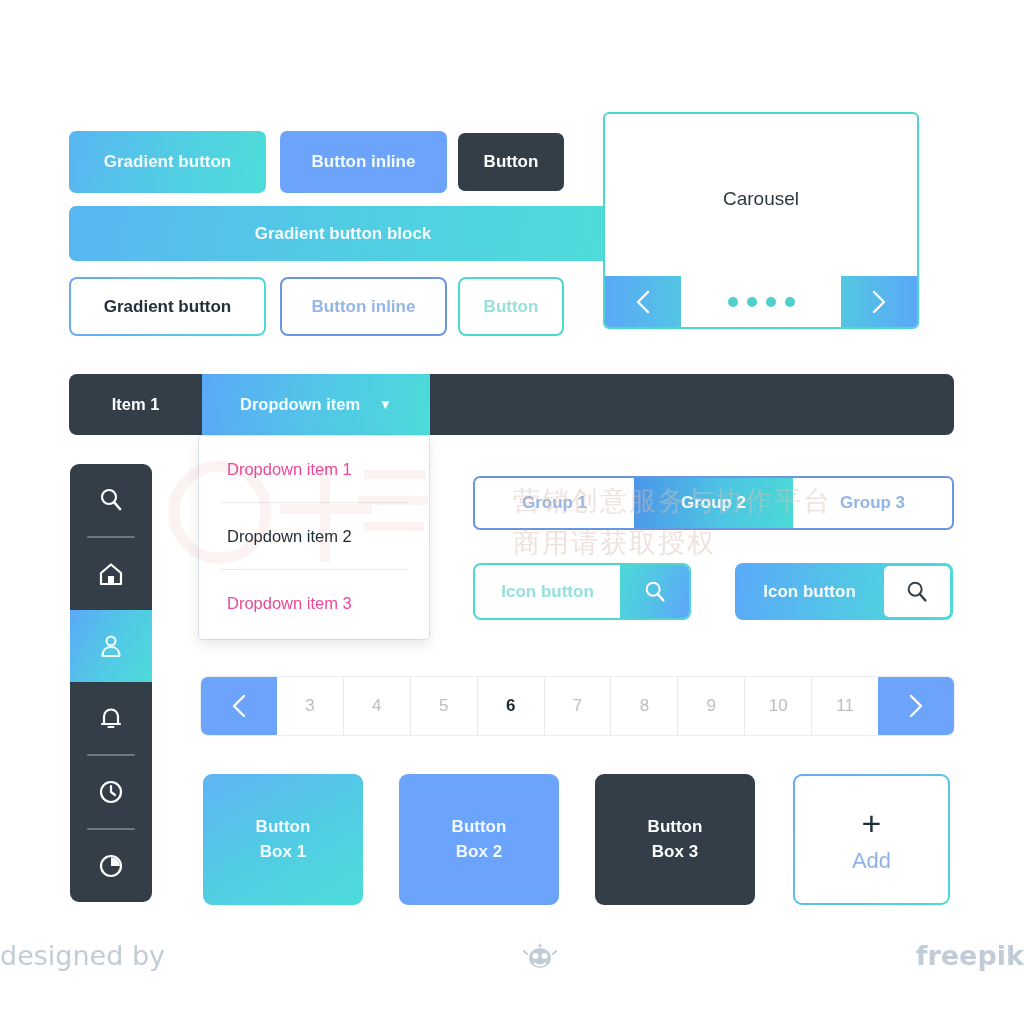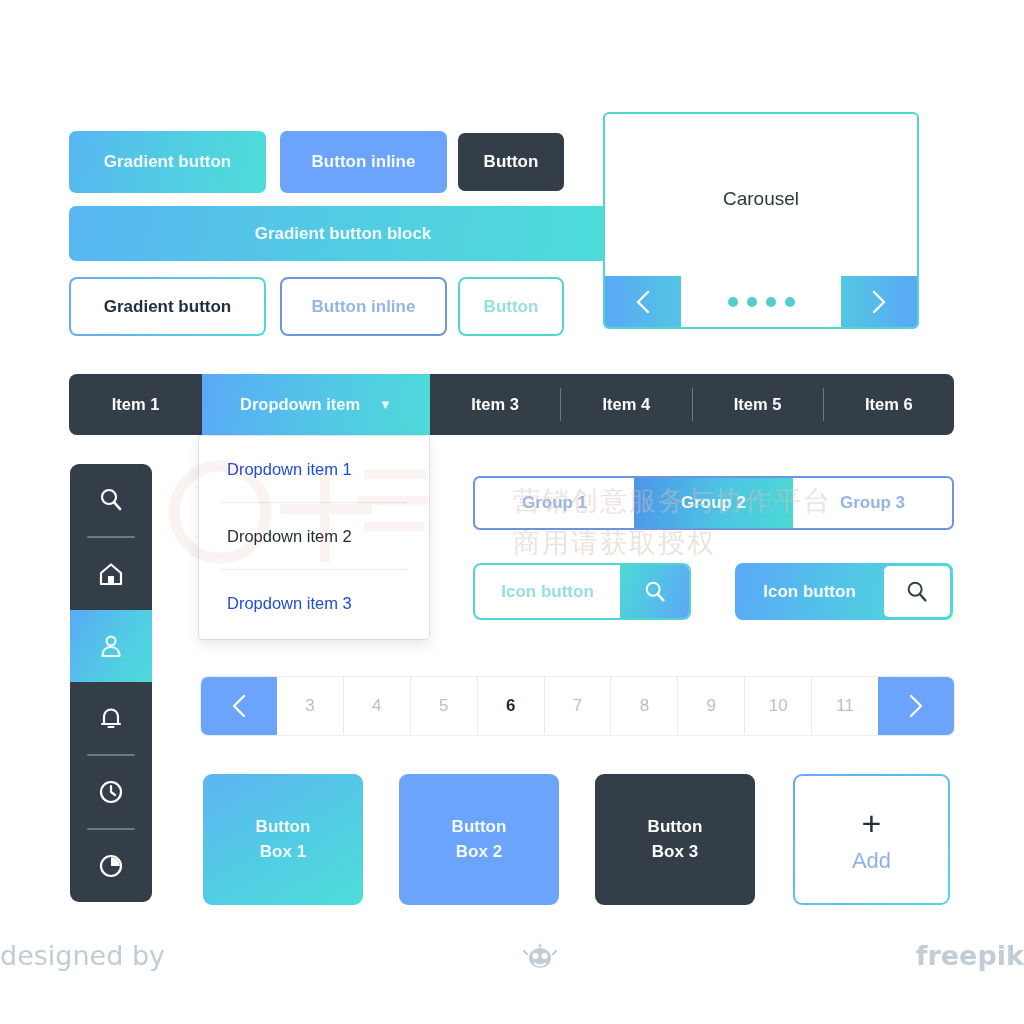--- a/index.html
+++ b/index.html
@@ -107,21 +107,21 @@
   #nav-item-6 { border-radius: 0 8px 8px 0; }
 
   
   #dropdown-menu {
     position: absolute; left: 199px; top: 436px; width: 230px; height: 203px;
     background: #fff; border-radius: 0 0 4px 4px; z-index: 20;
     box-shadow: 0 6px 14px rgba(40,60,80,.12), 0 0 0 1px rgba(225,232,238,.9);
   }
   .dd-item {
     height: 66px; display: flex; align-items: center; padding-left: 28px;
-    font-size: 16.5px; color: #1d4ed8;
+    font-size: 16.5px; color: #ec4899;
   }
   .dd-item.active { color: #1f2b34; font-weight: normal; }
   .dd-sep { height: 1px; background: #e7eaed; margin: 0 22px; }
 
   
   #sidebar {
     position: absolute; left: 70px; top: 464px; width: 82px; height: 438px;
     background: #333e48; border-radius: 9px;
     display: flex; flex-direction: column; align-items: stretch; overflow: hidden;
   }
@@ -255,29 +255,20 @@
       </div>
     </div>
   </div>
 
   <div id="navbar">
     <div class="nav-item" id="nav-item-1">Item 1</div>
     <div class="nav-item" id="nav-dropdown">
       <span>Dropdown item</span>
       <span class="caret">▼</span>
     </div>
-    <div class="nav-rest">
-      <div class="nav-item">Item 3</div>
-      <div class="nav-sep"></div>
-      <div class="nav-item">Item 4</div>
-      <div class="nav-sep"></div>
-      <div class="nav-item">Item 5</div>
-      <div class="nav-sep"></div>
-      <div class="nav-item" id="nav-item-6">Item 6</div>
-    </div>
   </div>
 
   <div id="dropdown-menu">
     <div class="dd-item">Dropdown item 1</div>
     <div class="dd-sep"></div>
     <div class="dd-item active">Dropdown item 2</div>
     <div class="dd-sep"></div>
     <div class="dd-item">Dropdown item 3</div>
   </div>
 

